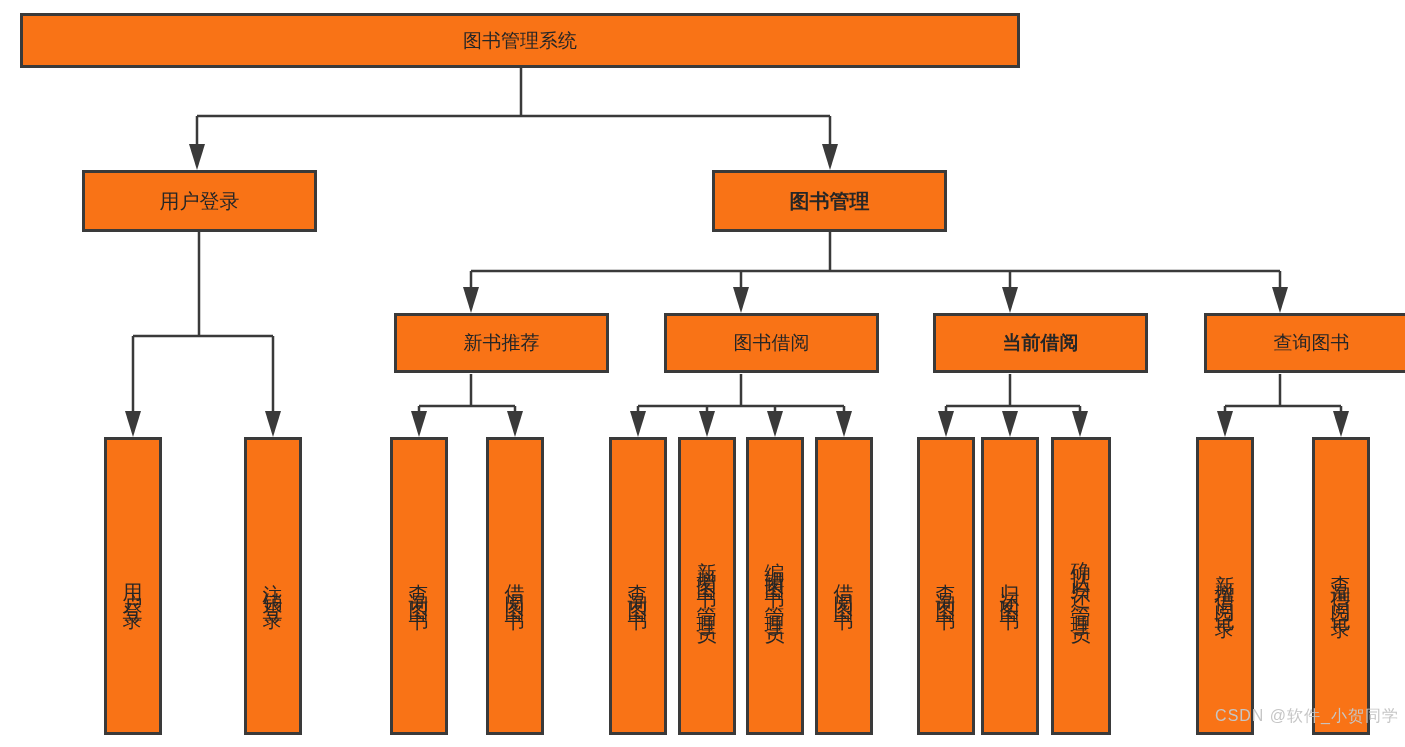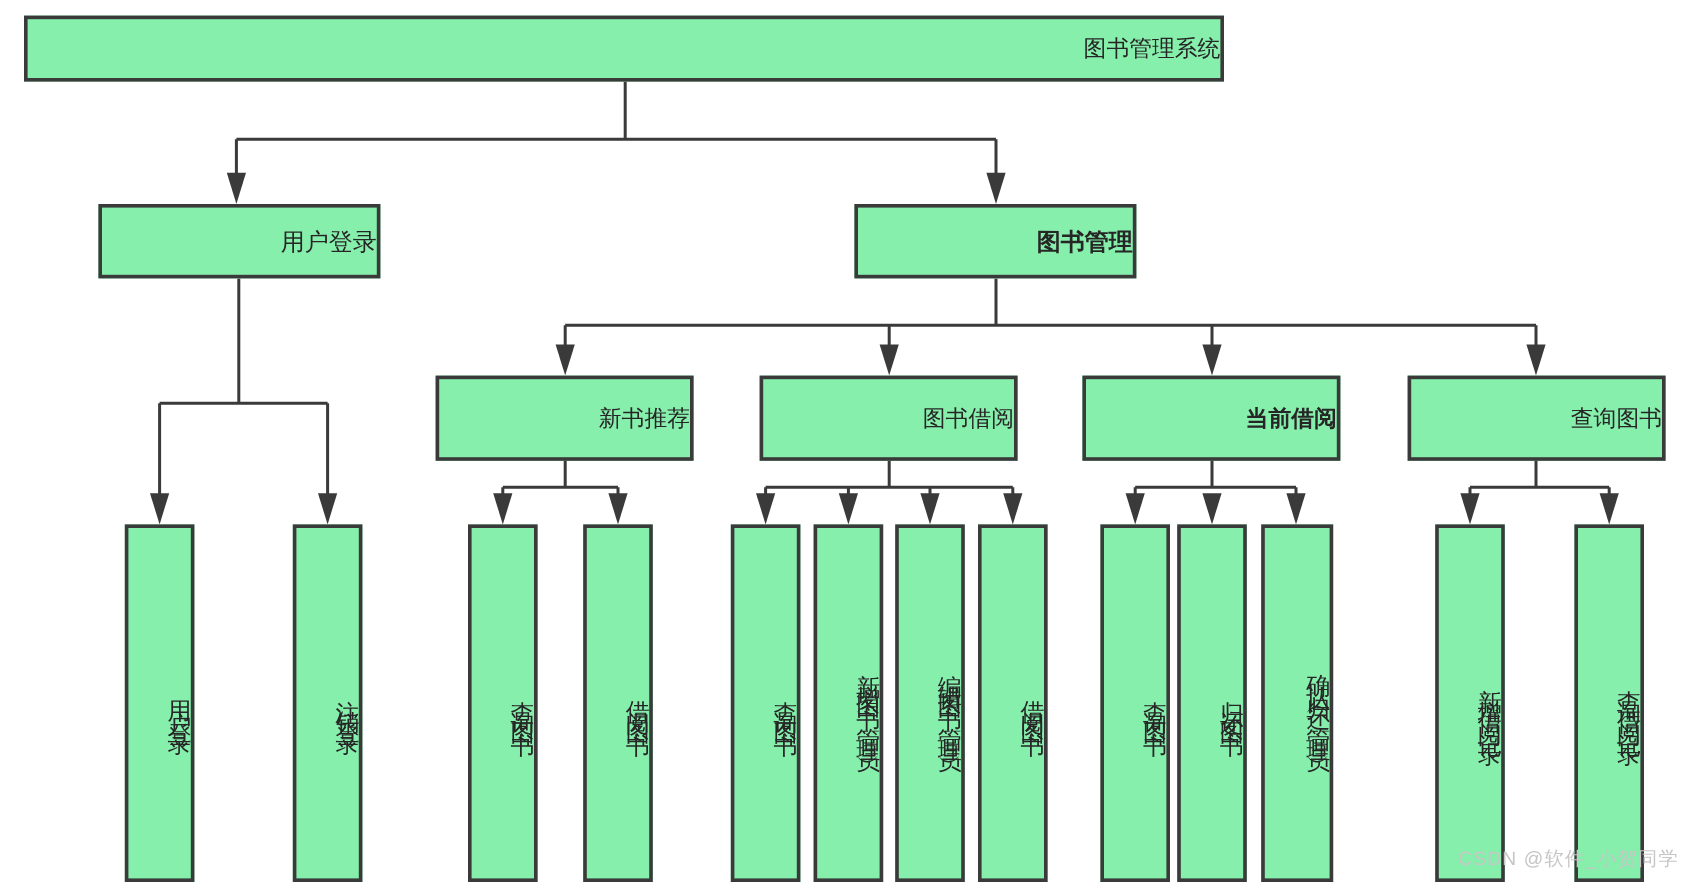--- a/index.html
+++ b/index.html
@@ -2,29 +2,29 @@
 <html><head>
 <meta charset="utf-8">
 <style>
   html,body{margin:0;padding:0;background:#ffffff;}
   #stage{
     position:relative;width:1405px;height:747px;background:#ffffff;overflow:hidden;
     font-family:"Liberation Sans","DejaVu Sans",sans-serif;color:#262626;
   }
   #connectors{position:absolute;left:0;top:0;width:1405px;height:747px;}
   .node{
-    position:absolute;box-sizing:border-box;background:#86efac;
-    border:3px solid #3a3a3a;display:flex;align-items:center;justify-content:flex-end;
+    position:absolute;box-sizing:border-box;background:#f97316;
+    border:3px solid #3a3a3a;display:flex;align-items:center;justify-content:center;
     text-align:center;
   }
   .node-root{left:20px;top:13px;width:1000px;height:55px;font-size:19px;}
   .node-l2{top:170px;width:235px;height:62px;font-size:20px;}
   .node-l2.pos-a{left:82px;}
   .node-l2.pos-b{left:712px;font-weight:bold;}
-  .node-l3{top:313px;width:215px;height:71px;font-size:19px;}
+  .node-l3{top:313px;width:215px;height:60px;font-size:19px;margin-left:31px;}
   .node-l3.pos-a{left:363px;}
   .node-l3.pos-b{left:633px;}
   .node-l3.pos-c{left:902px;font-weight:bold;}
   .node-l3.pos-d{left:1173px;}
   .leaf{top:437px;width:58px;height:298px;font-size:20px;}
   .leaf span{
     writing-mode:vertical-rl;text-orientation:mixed;letter-spacing:9px;
     line-height:1;white-space:nowrap;
   }
   .leaf.p1{left:104px;}  .leaf.p2{left:244px;}

